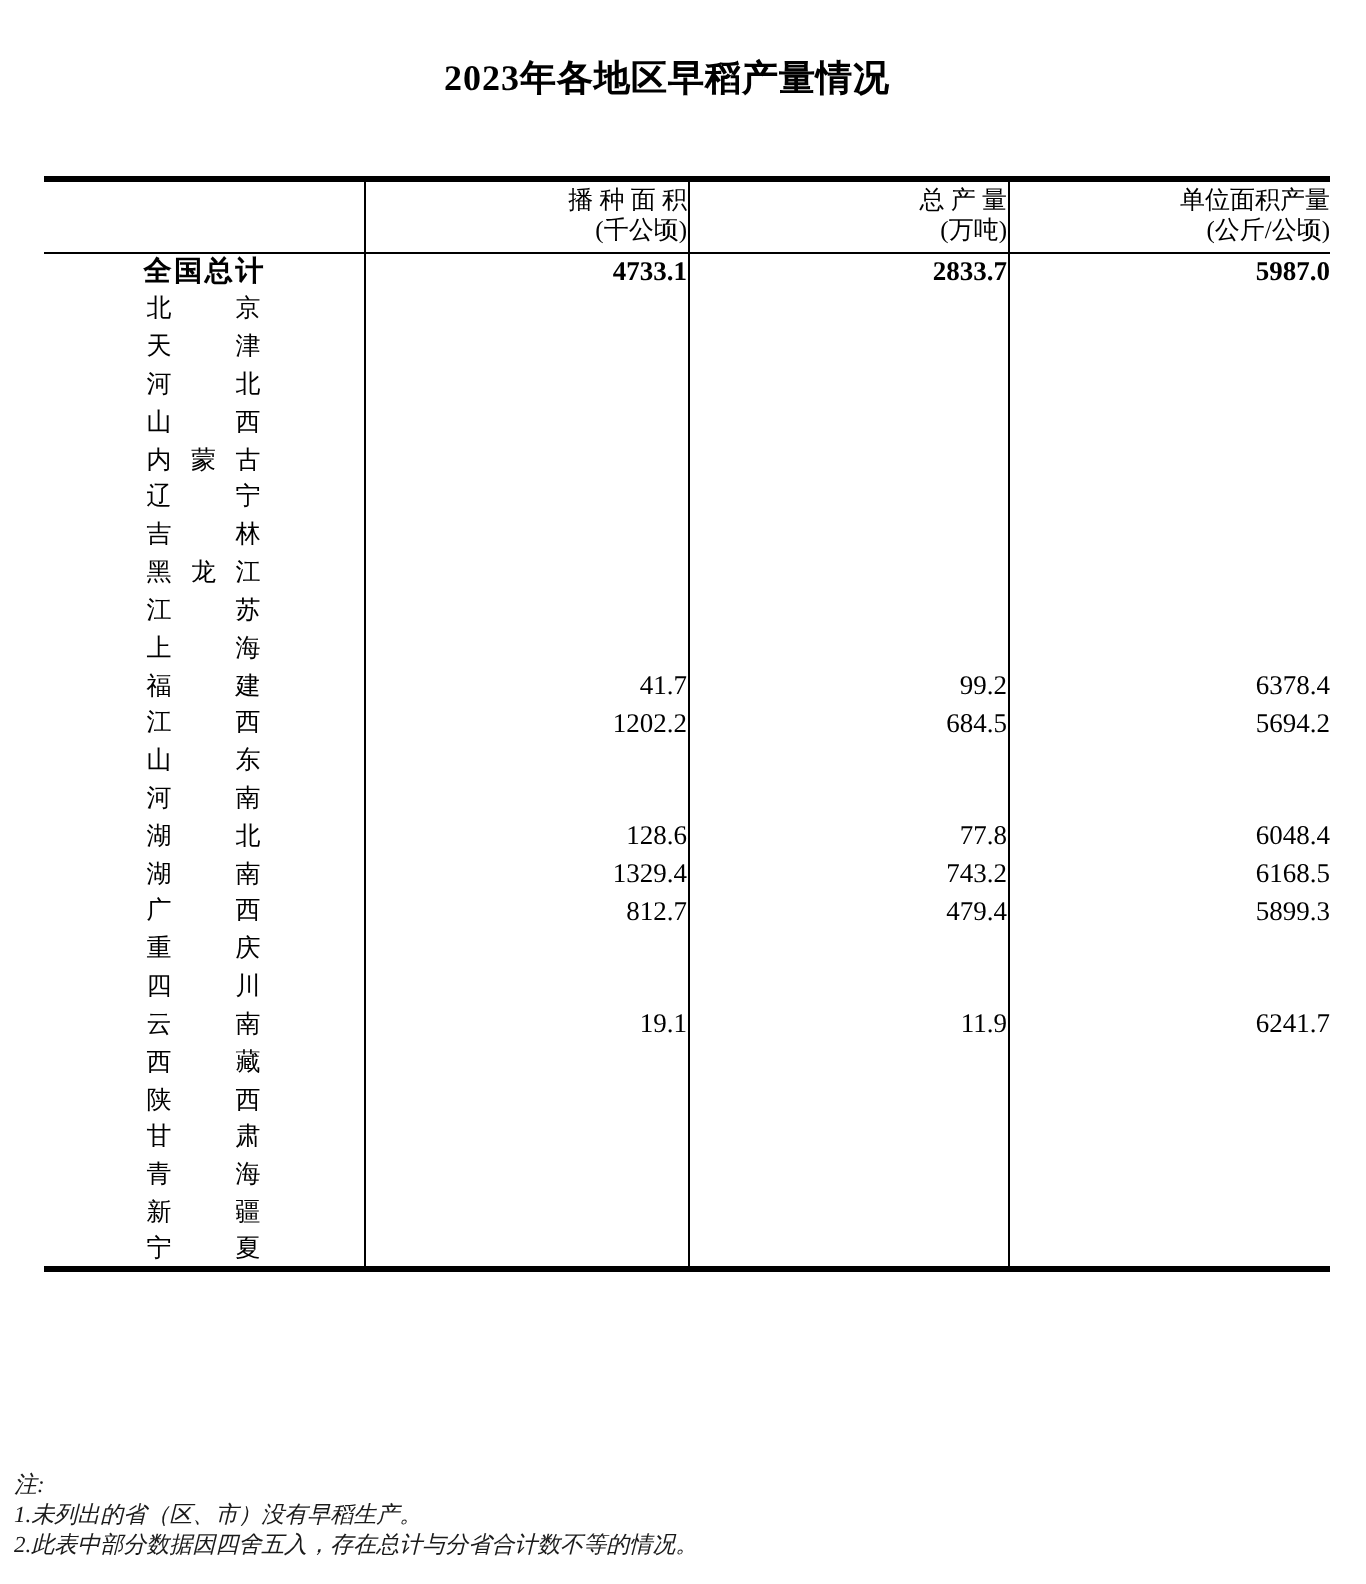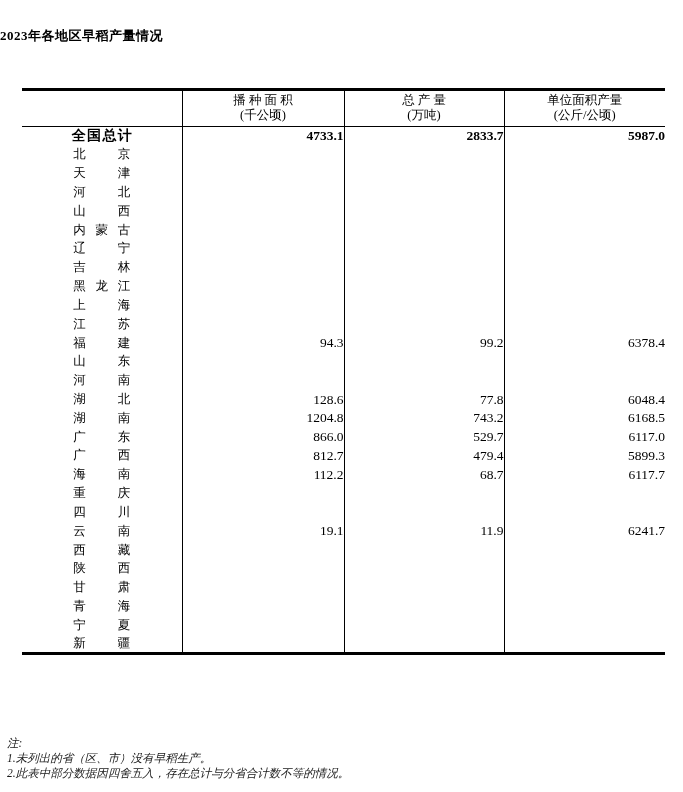--- a/index.html
+++ b/index.html
@@ -11,41 +11,42 @@
     font-family: "Liberation Serif", "DejaVu Serif", serif;
     color: #000000;
     position: relative;
     overflow: hidden;
   }
   .page-title {
     position: absolute;
     top: 27px;
     left: 0;
     right: 16px;
-    font-size: 13px;
+    text-align: center;
+    font-size: 18px;
     font-weight: bold;
     letter-spacing: 0.5px;
   }
   table.prod-table {
     position: absolute;
     left: 22px;
     top: 88px;
     width: 643px;
     border-collapse: collapse;
     table-layout: fixed;
     border-top: 3px solid #000;
     border-bottom: 3px solid #000;
   }
   table.prod-table thead tr {
     height: 37px;
     border-bottom: 1px solid #000;
   }
   table.prod-table th {
     font-weight: normal;
-    text-align: center;
+    text-align: right;
     vertical-align: middle;
     font-size: 12.5px;
     line-height: 15px;
     padding: 2px 0 3px 0;
   }
   table.prod-table th:nth-child(n+2),
   table.prod-table td:nth-child(n+2) {
     border-left: 1px solid #000;
   }
   table.prod-table tbody tr {
@@ -171,36 +172,42 @@
         <td class="num"></td>
         <td class="num"></td>
       </tr>
       <tr>
         <td class="region-cell"><span class="region-name">黑龙江</span></td>
         <td class="num"></td>
         <td class="num"></td>
         <td class="num"></td>
       </tr>
       <tr>
+        <td class="region-cell"><span class="region-name">江苏</span></td>
+        <td class="num"></td>
+        <td class="num"></td>
+        <td class="num"></td>
+      </tr>
+      <tr>
         <td class="region-cell"><span class="region-name">上海</span></td>
         <td class="num"></td>
         <td class="num"></td>
         <td class="num"></td>
       </tr>
       <tr>
-        <td class="region-cell"><span class="region-name">江苏</span></td>
-        <td class="num"></td>
-        <td class="num"></td>
-        <td class="num"></td>
-      </tr>
-      <tr>
         <td class="region-cell"><span class="region-name">福建</span></td>
-        <td class="num">94.3</td>
+        <td class="num">41.7</td>
         <td class="num">99.2</td>
         <td class="num">6378.4</td>
+      </tr>
+      <tr>
+        <td class="region-cell"><span class="region-name">江西</span></td>
+        <td class="num">1202.2</td>
+        <td class="num">684.5</td>
+        <td class="num">5694.2</td>
       </tr>
       <tr>
         <td class="region-cell"><span class="region-name">山东</span></td>
         <td class="num"></td>
         <td class="num"></td>
         <td class="num"></td>
       </tr>
       <tr>
         <td class="region-cell"><span class="region-name">河南</span></td>
         <td class="num"></td>
@@ -208,43 +215,31 @@
         <td class="num"></td>
       </tr>
       <tr>
         <td class="region-cell"><span class="region-name">湖北</span></td>
         <td class="num">128.6</td>
         <td class="num">77.8</td>
         <td class="num">6048.4</td>
       </tr>
       <tr>
         <td class="region-cell"><span class="region-name">湖南</span></td>
-        <td class="num">1204.8</td>
+        <td class="num">1329.4</td>
         <td class="num">743.2</td>
         <td class="num">6168.5</td>
-      </tr>
-      <tr>
-        <td class="region-cell"><span class="region-name">广东</span></td>
-        <td class="num">866.0</td>
-        <td class="num">529.7</td>
-        <td class="num">6117.0</td>
       </tr>
       <tr>
         <td class="region-cell"><span class="region-name">广西</span></td>
         <td class="num">812.7</td>
         <td class="num">479.4</td>
         <td class="num">5899.3</td>
       </tr>
       <tr>
-        <td class="region-cell"><span class="region-name">海南</span></td>
-        <td class="num">112.2</td>
-        <td class="num">68.7</td>
-        <td class="num">6117.7</td>
-      </tr>
-      <tr>
         <td class="region-cell"><span class="region-name">重庆</span></td>
         <td class="num"></td>
         <td class="num"></td>
         <td class="num"></td>
       </tr>
       <tr>
         <td class="region-cell"><span class="region-name">四川</span></td>
         <td class="num"></td>
         <td class="num"></td>
         <td class="num"></td>
@@ -273,27 +268,27 @@
         <td class="num"></td>
         <td class="num"></td>
       </tr>
       <tr>
         <td class="region-cell"><span class="region-name">青海</span></td>
         <td class="num"></td>
         <td class="num"></td>
         <td class="num"></td>
       </tr>
       <tr>
+        <td class="region-cell"><span class="region-name">新疆</span></td>
+        <td class="num"></td>
+        <td class="num"></td>
+        <td class="num"></td>
+      </tr>
+      <tr>
         <td class="region-cell"><span class="region-name">宁夏</span></td>
-        <td class="num"></td>
-        <td class="num"></td>
-        <td class="num"></td>
-      </tr>
-      <tr>
-        <td class="region-cell"><span class="region-name">新疆</span></td>
         <td class="num"></td>
         <td class="num"></td>
         <td class="num"></td>
       </tr>
     </tbody>
 </table>
 
 <div class="notes">
   <div>注:</div>
   <div>1.未列出的省（区、市）没有早稻生产。</div>

